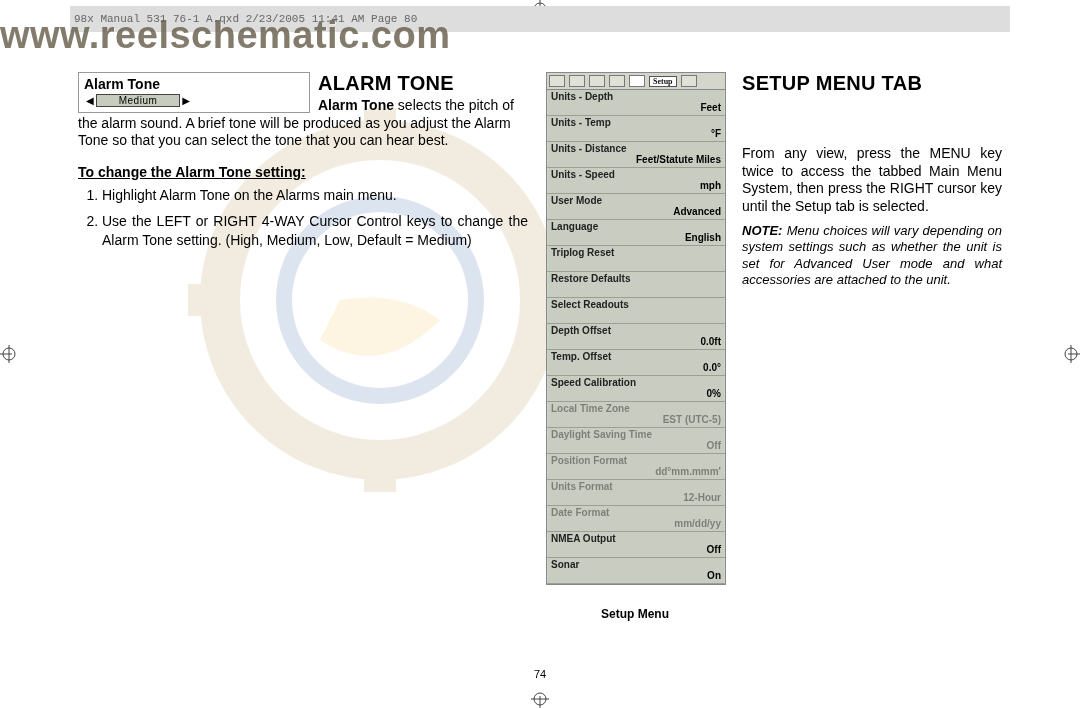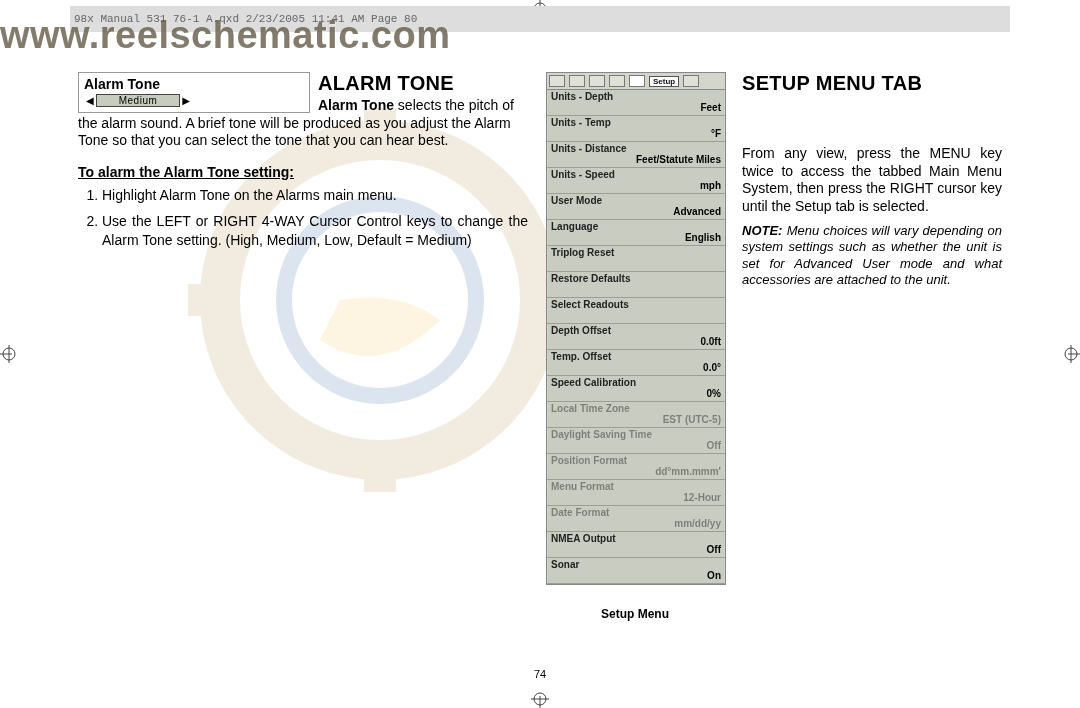--- a/index.html
+++ b/index.html
@@ -142,20 +142,21 @@
   }
   .device-tabbar {
     height: 14px;
     background: #d4d6cc;
     border-bottom: 1px solid #888;
     font-size: 8px;
     display: flex;
     gap: 4px;
     padding: 1px 2px;
     align-items: center;
+    font-family: Liberation Serif, serif;
   }
   .tabicon {
     width: 14px; height: 10px;
     border: 1px solid #777;
     background: #e0e2d8;
   }
   .tabicon.sel { background:#fff; }
   .tab-setup {
     border:1px solid #555;
     padding: 0 3px;
@@ -243,21 +244,21 @@
           <span class="inset-val">Medium</span>
           <span class="tri">▶</span>
         </div>
       </div>
       <h2 class="section">ALARM TONE</h2>
       <span class="body-text">
         <b>Alarm Tone</b><span> selects the pitch of the alarm sound. A brief tone will be produced as you adjust the Alarm Tone so that you can select the tone that you can hear best.</span>
       </span>
     </div>
     <div style="clear:both"></div>
-    <div class="sub-head">To alarm the Alarm Tone setting:</div>
+    <div class="sub-head">To change the Alarm Tone setting:</div>
     <ol class="steps">
       <li>Highlight Alarm Tone on the Alarms main menu.</li>
       <li>Use the LEFT or RIGHT 4-WAY Cursor Control keys to change the Alarm Tone setting. (High, Medium, Low, Default = Medium)</li>
     </ol>
   </div>
 
   <div class="col col-mid">
     <div class="device">
       <div class="device-tabbar">
         <span class="tabicon"></span>
@@ -320,21 +321,21 @@
             </div>
             <div class="cell faded">
               <div class="lbl">Daylight Saving Time</div>
               <div class="val">Off</div>
             </div>
             <div class="cell faded">
               <div class="lbl">Position Format</div>
               <div class="val">dd°mm.mmm'</div>
             </div>
             <div class="cell faded">
-              <div class="lbl">Menu Format</div>
+              <div class="lbl">Units Format</div>
               <div class="val">12-Hour</div>
             </div>
             <div class="cell faded">
               <div class="lbl">Date Format</div>
               <div class="val">mm/dd/yy</div>
             </div>
             <div class="cell">
               <div class="lbl">NMEA Output</div>
               <div class="val">Off</div>
             </div>

